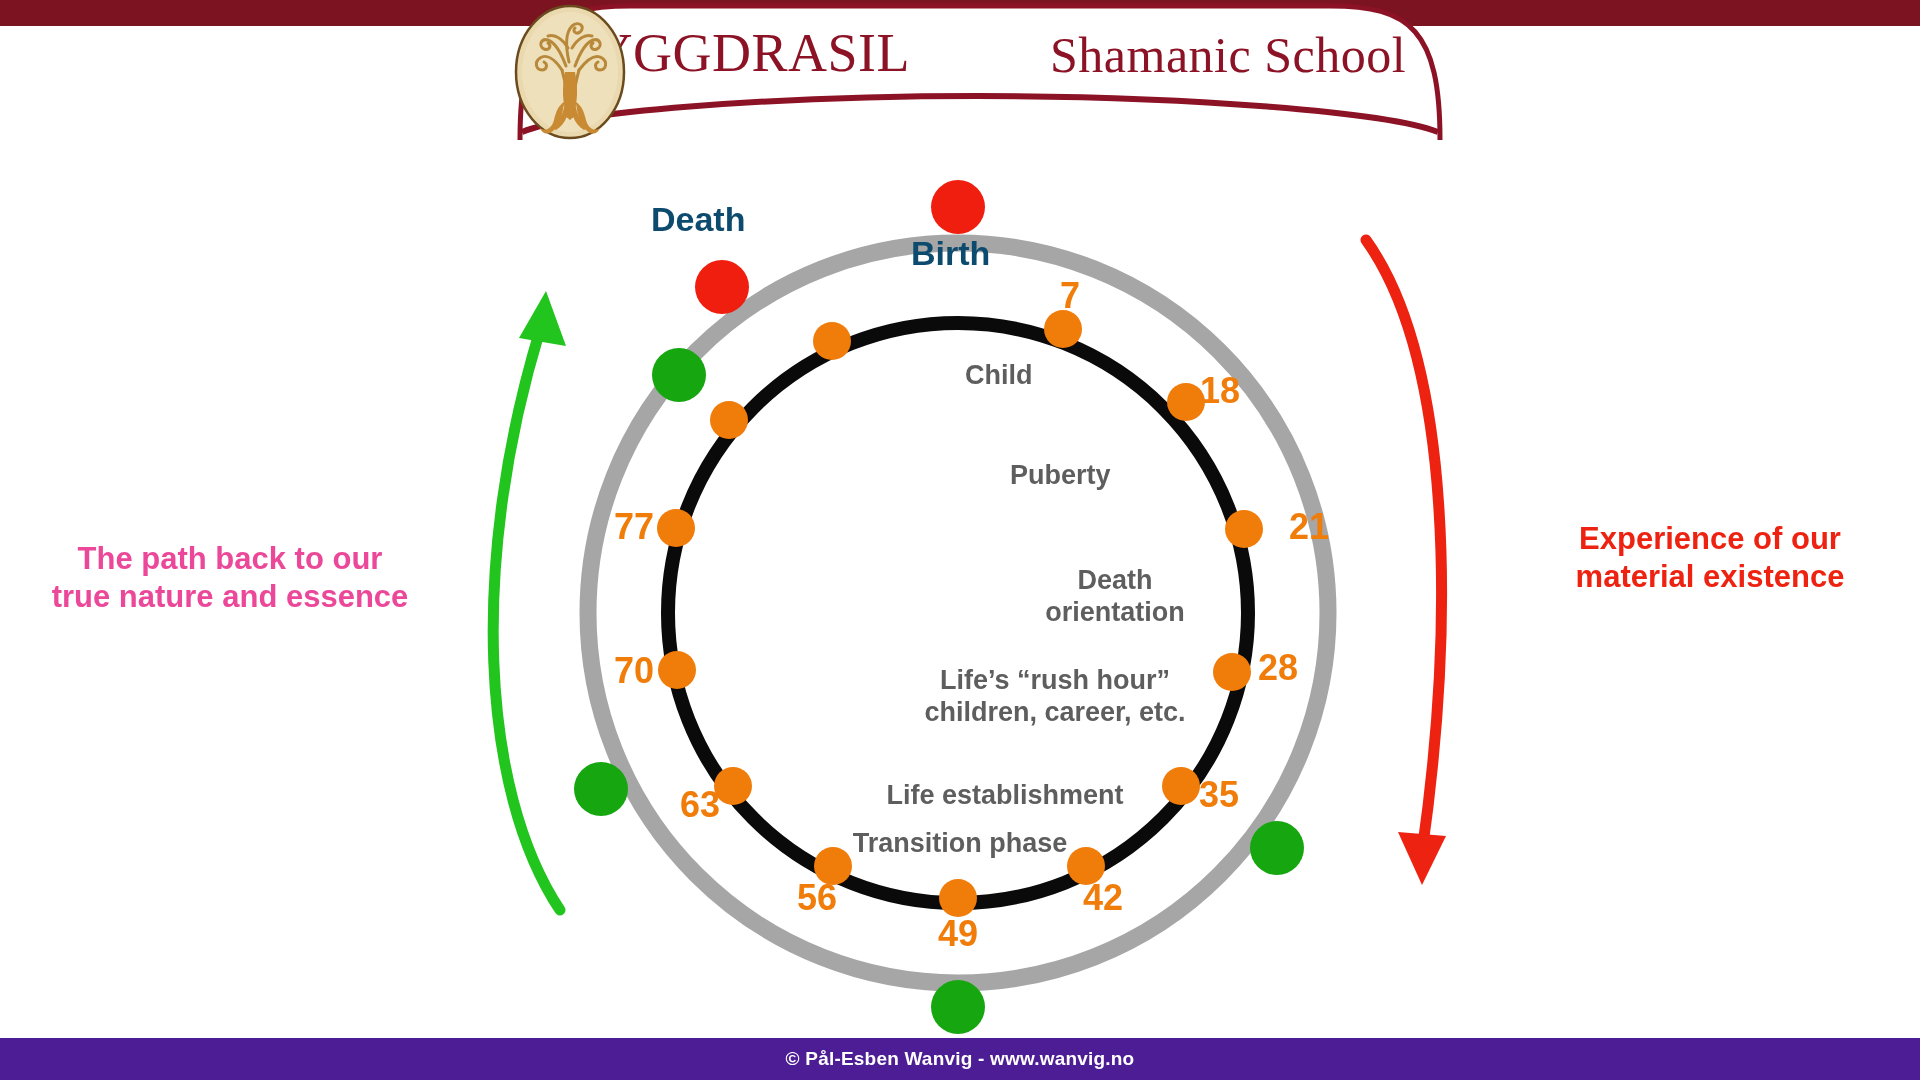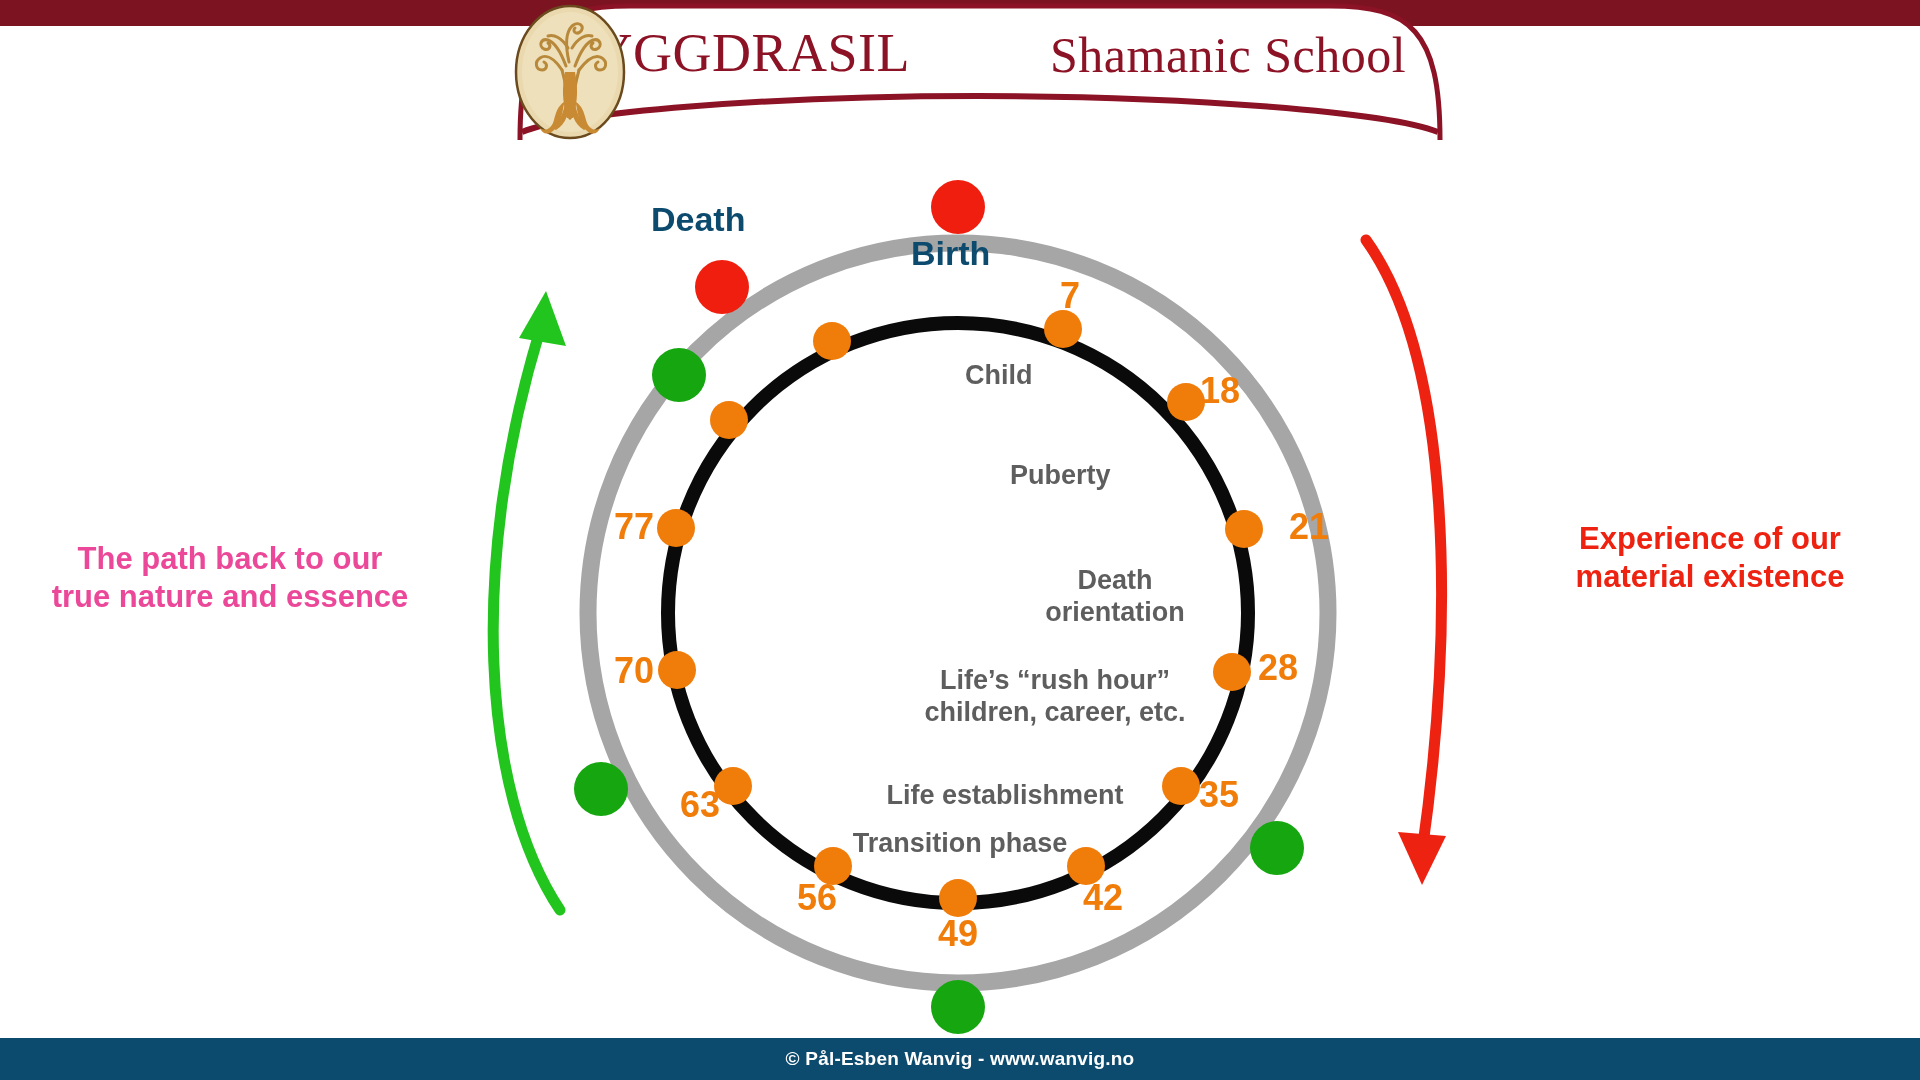--- a/index.html
+++ b/index.html
@@ -78,21 +78,21 @@
     position:absolute;
     color:#F07C0A;
     font-size:36px;
     font-weight:bold;
     white-space:nowrap;
   }
 
   
   #footer-bar {
     position:absolute; left:0; bottom:0; width:1920px; height:42px;
-    background:#0c4a6e;
+    background:#4c1d95;
     display:flex; align-items:center; justify-content:center;
   }
   #footer-text {
     color:#ffffff; font-size:19px; font-weight:bold; letter-spacing:0.2px;
   }
 </style>
 </head>
 <body>
 
 <div id="header-bar"></div>

